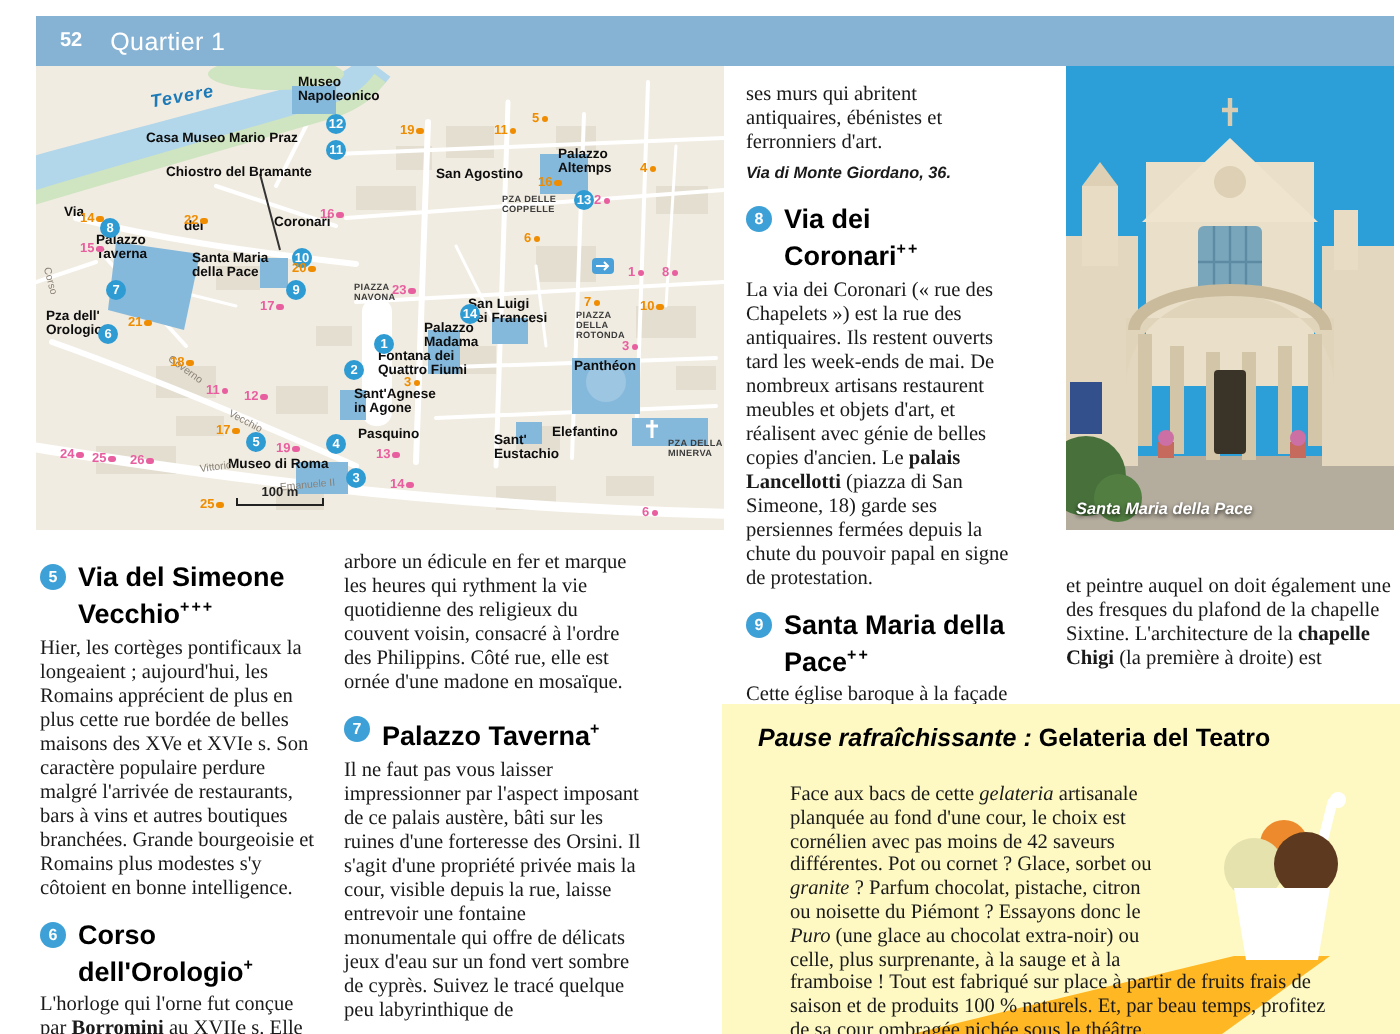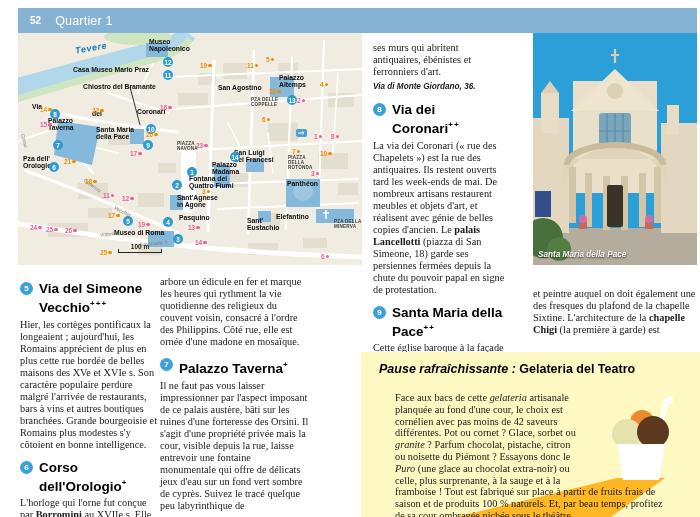--- a/index.html
+++ b/index.html
@@ -350,21 +350,21 @@
     <span>Via del Simeone Vecchio</span><sup>+++</sup>
   </div>
   <p>Hier, les cortèges pontificaux la longeaient ; aujourd'hui, les Romains apprécient de plus en plus cette rue bordée de belles maisons des XVe et XVIe s. Son caractère populaire perdure malgré l'arrivée de restaurants, bars à vins et autres boutiques branchées. Grande bourgeoisie et Romains plus modestes s'y côtoient en bonne intelligence.</p>
   <div class="sec-h">
     <span class="cnum">6</span>
     <span>Corso dell'Orologio</span><sup>+</sup>
   </div>
   <p><span>L'horloge qui l'orne fut conçue par </span><span style="font-weight: bold;">Borromini</span><span> au XVIIe s. Elle</span></p>
 </div>
 
-<div class="col" style="left:160px;top:272px;width:149px;">
+<div class="col" style="left:172px;top:272px;width:149px;">
   <p>arbore un édicule en fer et marque les heures qui rythment la vie quotidienne des religieux du couvent voisin, consacré à l'ordre des Philippins. Côté rue, elle est ornée d'une madone en mosaïque.</p>
   <div class="sec-h">
     <span class="cnum">7</span>
     <span>Palazzo Taverna</span><sup>+</sup>
   </div>
   <p>Il ne faut pas vous laisser impressionner par l'aspect imposant de ce palais austère, bâti sur les ruines d'une forteresse des Orsini. Il s'agit d'une propriété privée mais la cour, visible depuis la rue, laisse entrevoir une fontaine monumentale qui offre de délicats jeux d'eau sur un fond vert sombre de cyprès. Suivez le tracé quelque peu labyrinthique de</p>
 </div>
 
 <div class="col" style="left:373px;top:38px;width:133px;">
   <p>ses murs qui abritent antiquaires, ébénistes et ferronniers d'art.</p>
@@ -420,21 +420,21 @@
 
     <circle cx="10" cy="205" r="20" fill="#47703a"></circle>
       <circle cx="26" cy="216" r="12" fill="#527e42"></circle>
 
     <rect x="2" y="158" width="16" height="26" fill="#334f8c"></rect>
   </svg>
   <span class="cap">Santa Maria della Pace</span>
 </div>
 
 <div class="col" style="left:533px;top:284px;width:164px;">
-  <p><span>et peintre auquel on doit également une des fresques du plafond de la chapelle Sixtine. L'architecture de la </span><span style="font-weight: bold;">chapelle Chigi</span><span> (la première à garde) est</span></p>
+  <p><span>et peintre auquel on doit également une des fresques du plafond de la chapelle Sixtine. L'architecture de la </span><span style="font-weight: bold;">chapelle Chigi</span><span> (la première à droite) est</span></p>
 </div>
 
 <div class="gel">
   <svg class="gel-art" width="342" height="125" viewBox="0 0 342 125">
     <polygon points="256,86 304,86 250,125 95,125" fill="#ffb723"></polygon>
     <g>
       <rect x="299" y="6" width="5" height="36" rx="2.5" fill="#ffffff" transform="rotate(14 301 24)"></rect>
       <circle cx="308" cy="8" r="4" fill="#ffffff"></circle>
       <circle cx="281" cy="30" r="12" fill="#ee8a2e"></circle>
       <circle cx="266" cy="42" r="15" fill="#e6e2ae"></circle>

